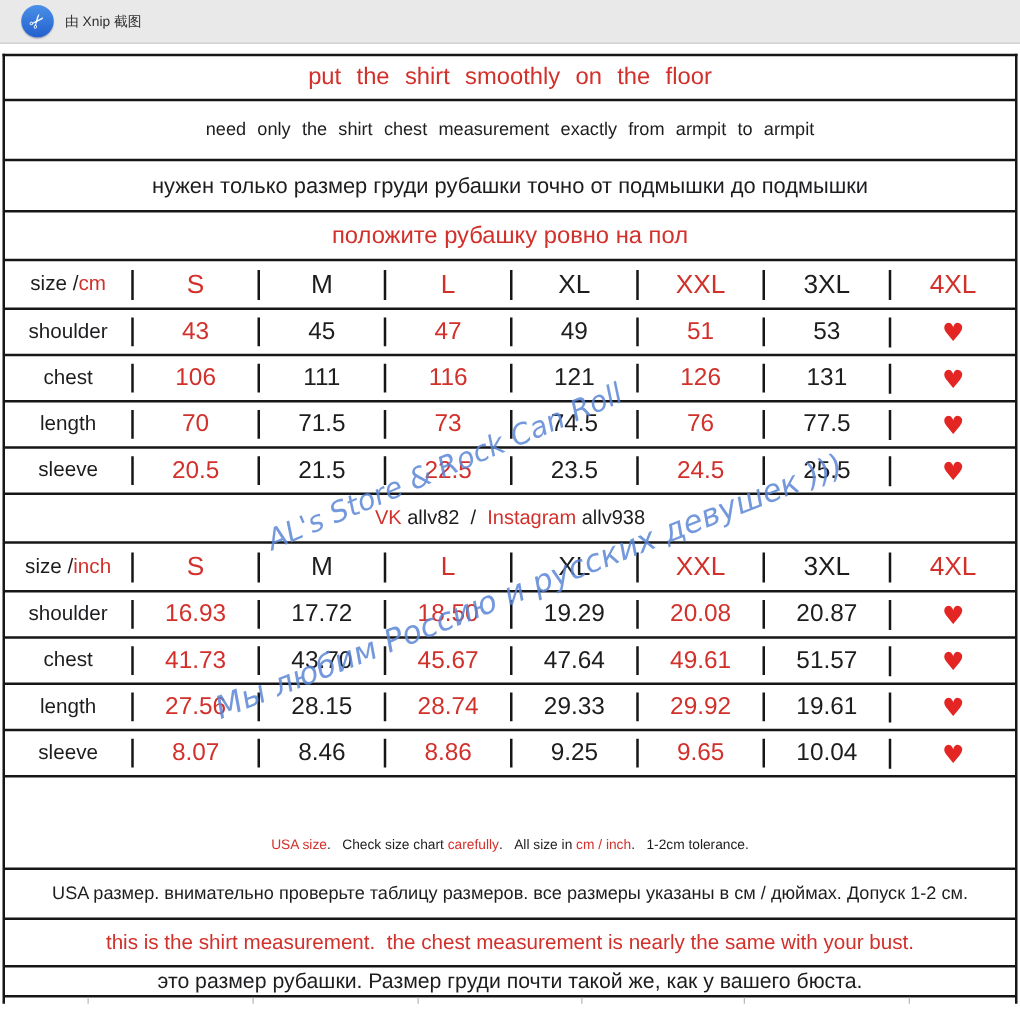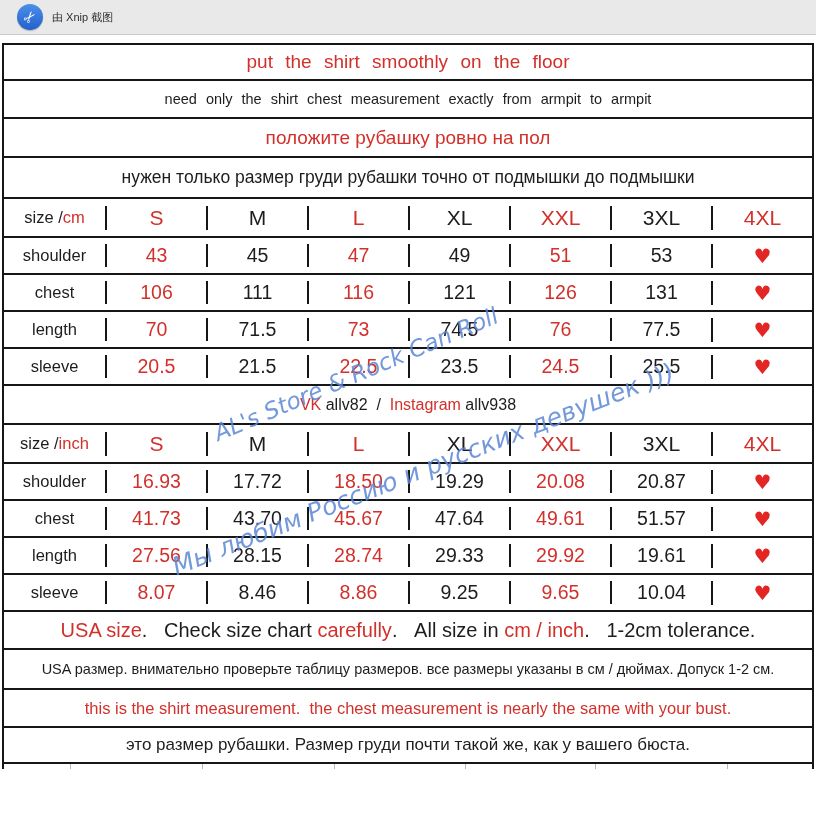--- a/index.html
+++ b/index.html
@@ -24,36 +24,36 @@
   .trow { border-bottom:2px solid #161616; display:flex; align-items:center;
           justify-content:center; }
   .grid { display:grid; grid-template-columns:101px repeat(7,1fr); }
   .grid .cell { display:flex; align-items:center; justify-content:center; }
   .grid .cell + .cell { border-left:2px solid #161616; }
 
   .dark { color:#1d1d20; }
   .red  { color:#d2302b; }
 
   .note-en-red   { height:36px; font-size:19px; word-spacing:7px; }
-  .note-en-black { height:38px; font-size:14.5px; word-spacing:5px; }
+  .note-en-black { height:48px; font-size:14.5px; word-spacing:5px; }
   .note-ru-red   { height:39px; font-size:19px; }
   .note-ru-black { height:41px; font-size:17.5px; }
 
   .hdr  { height:39px; }
   .data { height:37px; }
   .rowlabel { font-size:16.5px; color:#1d1d20; }
   .sizecell { font-size:21px; }
   .val { font-size:19.5px; }
   .heart { font-size:20px; color:#e32524; font-family:"DejaVu Sans",sans-serif; }
 
   .vkrow { height:39px; font-size:16px; white-space:pre-wrap; }
-  .usarow { height:38px; font-size:20px; white-space:pre-wrap; }
+  .usarow { height:38px; font-size:11px; white-space:pre-wrap;margin-top:36px; }
   .usarurow { height:40px; font-size:14.5px; }
   .shirt-en { height:38px; font-size:16.5px; white-space:pre-wrap; }
-  .shirt-ru { height:36px; font-size:17px; }
+  .shirt-ru { height:24px; font-size:17px; }
 
   .strip { height:5px; border-bottom:none; position:relative; }
   .strip i { position:absolute; top:0; width:1px; height:5px; background:#b9b9b9; }
 
   
   .wm { position:absolute; pointer-events:none; white-space:nowrap;
         font-style:italic; color:rgba(90,134,214,.85);
         font-family:"DejaVu Sans", sans-serif; }
   .wm1 { left:210px; top:422px; font-size:23px; transform:rotate(-23deg);
          transform-origin:0 0; }
@@ -69,22 +69,22 @@
     <div class="xnip-logo">
       <span>✂</span>
     </div>
     <div class="titlebar-text">由 Xnip 截图</div>
   </div>
 
   <div class="size-chart">
 
     <div class="trow note-en-red red">put the shirt smoothly on the floor</div>
     <div class="trow note-en-black dark">need only the shirt chest measurement exactly from armpit to armpit</div>
+    <div class="trow note-ru-black dark">нужен только размер груди рубашки точно от подмышки до подмышки</div>
     <div class="trow note-ru-red red">положите рубашку ровно на пол</div>
-    <div class="trow note-ru-black dark">нужен только размер груди рубашки точно от подмышки до подмышки</div>
 
     <div class="trow grid hdr">
       <div class="cell rowlabel">
           <span>size / </span>
           <span class="red">cm</span>
         </div>
       <div class="cell sizecell red">S</div>
       <div class="cell sizecell dark">M</div>
       <div class="cell sizecell red">L</div>
       <div class="cell sizecell dark">XL</div>

